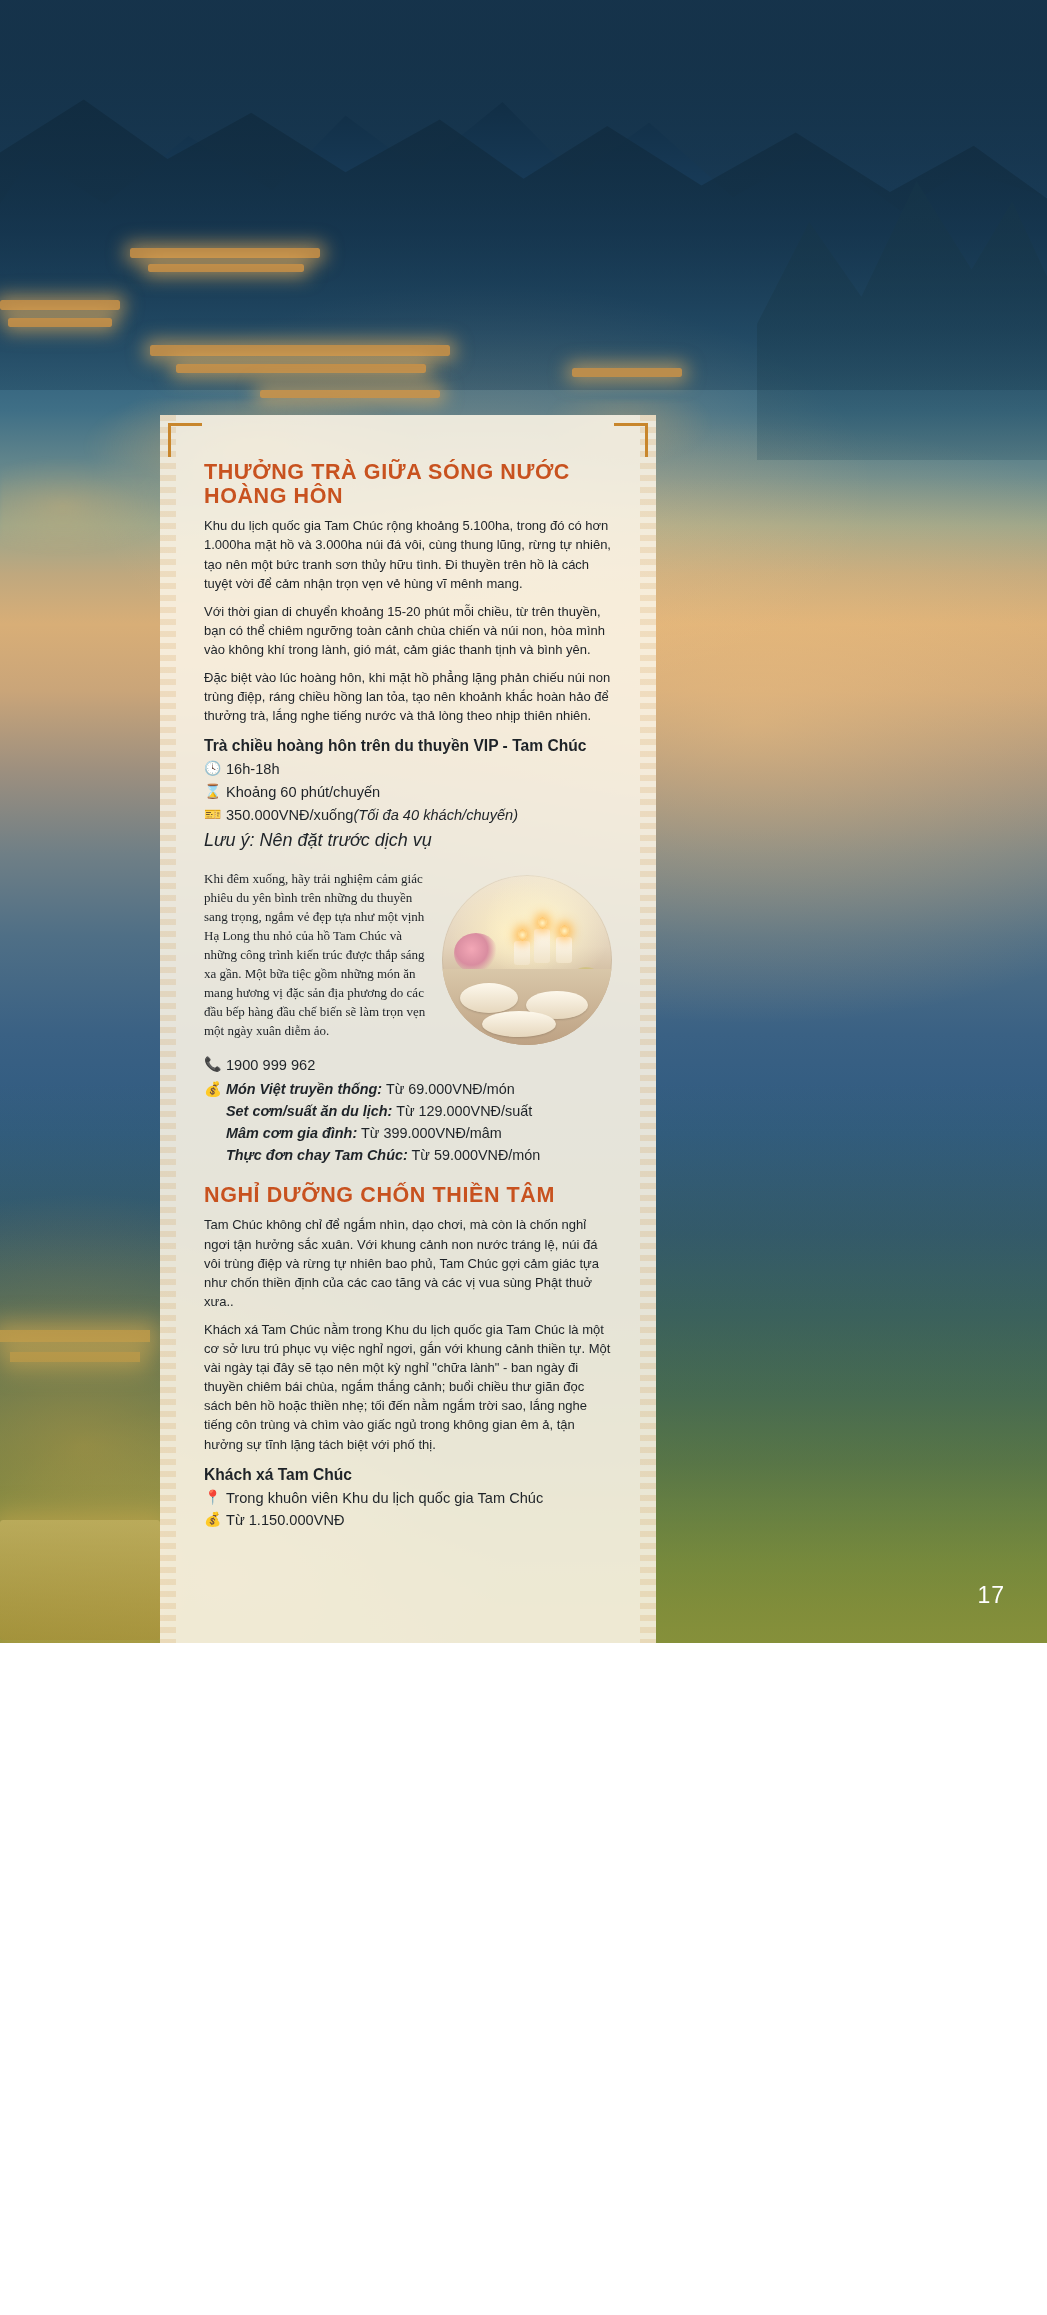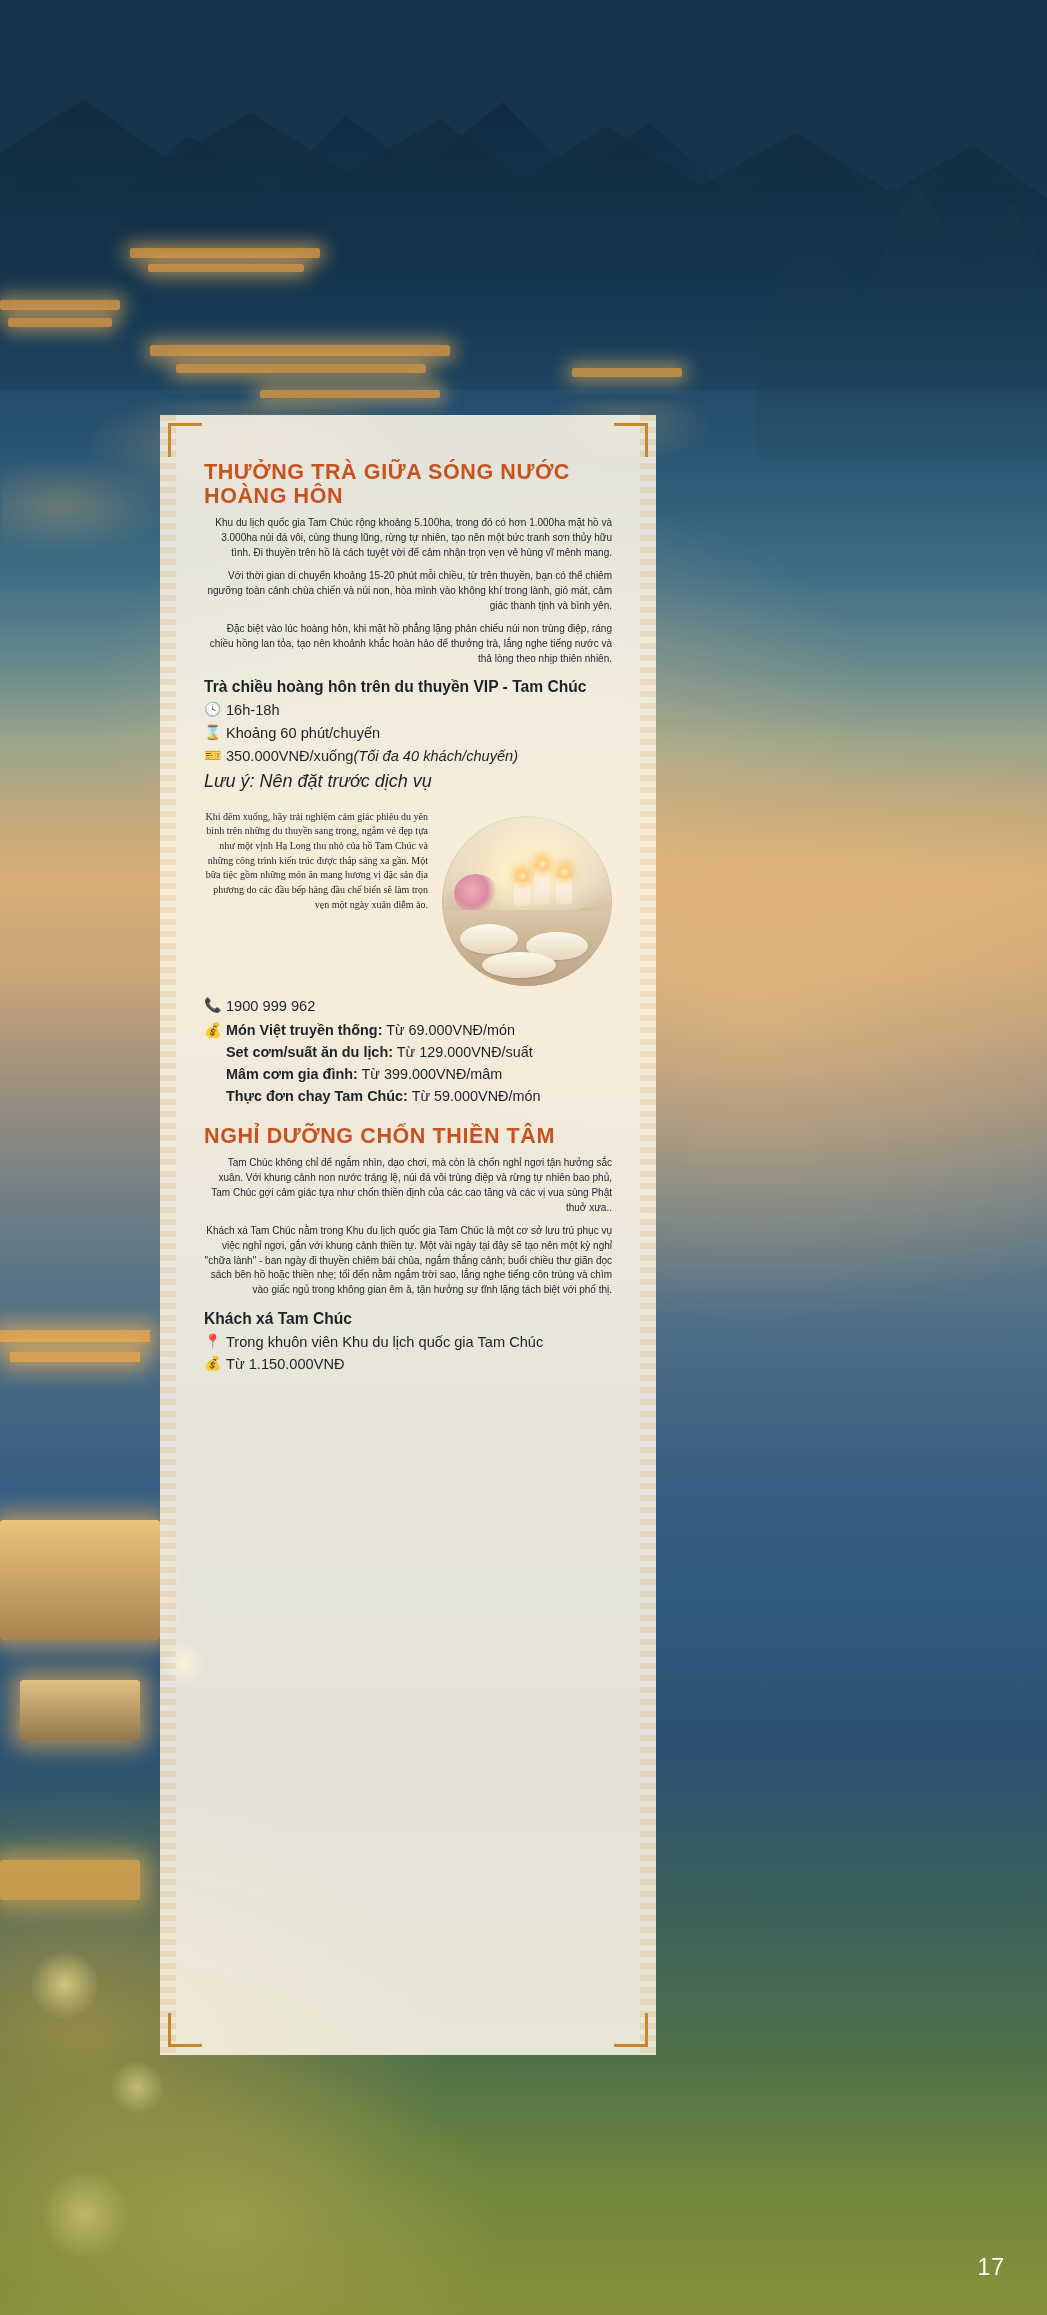--- a/index.html
+++ b/index.html
@@ -5,21 +5,21 @@
   * { box-sizing: border-box; margin: 0; padding: 0; }
   html, body {
     width: 1047px;
     height: 2315px;
     font-family: "Liberation Sans", sans-serif;
     overflow: hidden;
   }
   .page {
     position: relative;
     width: 1047px;
-    height: 2315px;
+    height: 1643px;
     overflow: hidden;
     background: #0d2236;
   }
 
   
   .bg {
     position: absolute;
     inset: 0;
     background:
       
@@ -160,24 +160,24 @@
 
   h2.sec {
     color: #c8521f;
     font-size: 21.5px;
     font-weight: bold;
     letter-spacing: 0.6px;
     margin-bottom: 8px;
     line-height: 1.1;
   }
   p.body {
-    font-size: 10px;
+    font-size: 13px;
     line-height: 1.47;
     margin-bottom: 9px;
-    text-align: right;
+    text-align: left;
   }
   .sub {
     font-size: 15.6px;
     font-weight: bold;
     margin: 12px 0 4px 0;
   }
   ul.facts { list-style: none; margin: 0 0 4px 0; }
   ul.facts li {
     display: flex;
     align-items: flex-start;
@@ -194,21 +194,21 @@
   }
   .note { font-style: italic; font-size: 18px; margin: 2px 0 0 0; }
   .italic { font-style: italic; }
   .price-list { list-style: none; margin-top: 2px; }
   .price-list li {
     font-size: 14.4px;
     line-height: 1.45;
     margin-bottom: 1px;
     padding-left: 22px;
   }
-  .price-list li b { font-weight: bold; }
+  .price-list li b { font-weight: bold; font-style: italic; }
   .price-first { display: flex; align-items: flex-start; padding-left: 0 !important; }
   .price-first .ico { width: 22px; min-width: 22px; }
 
   .flow { overflow: hidden; font-family: Liberation Serif, serif; }
   .photo {
     float: right;
     width: 170px;
     height: 170px;
     border-radius: 50%;
     margin: 6px 0 6px 14px;

